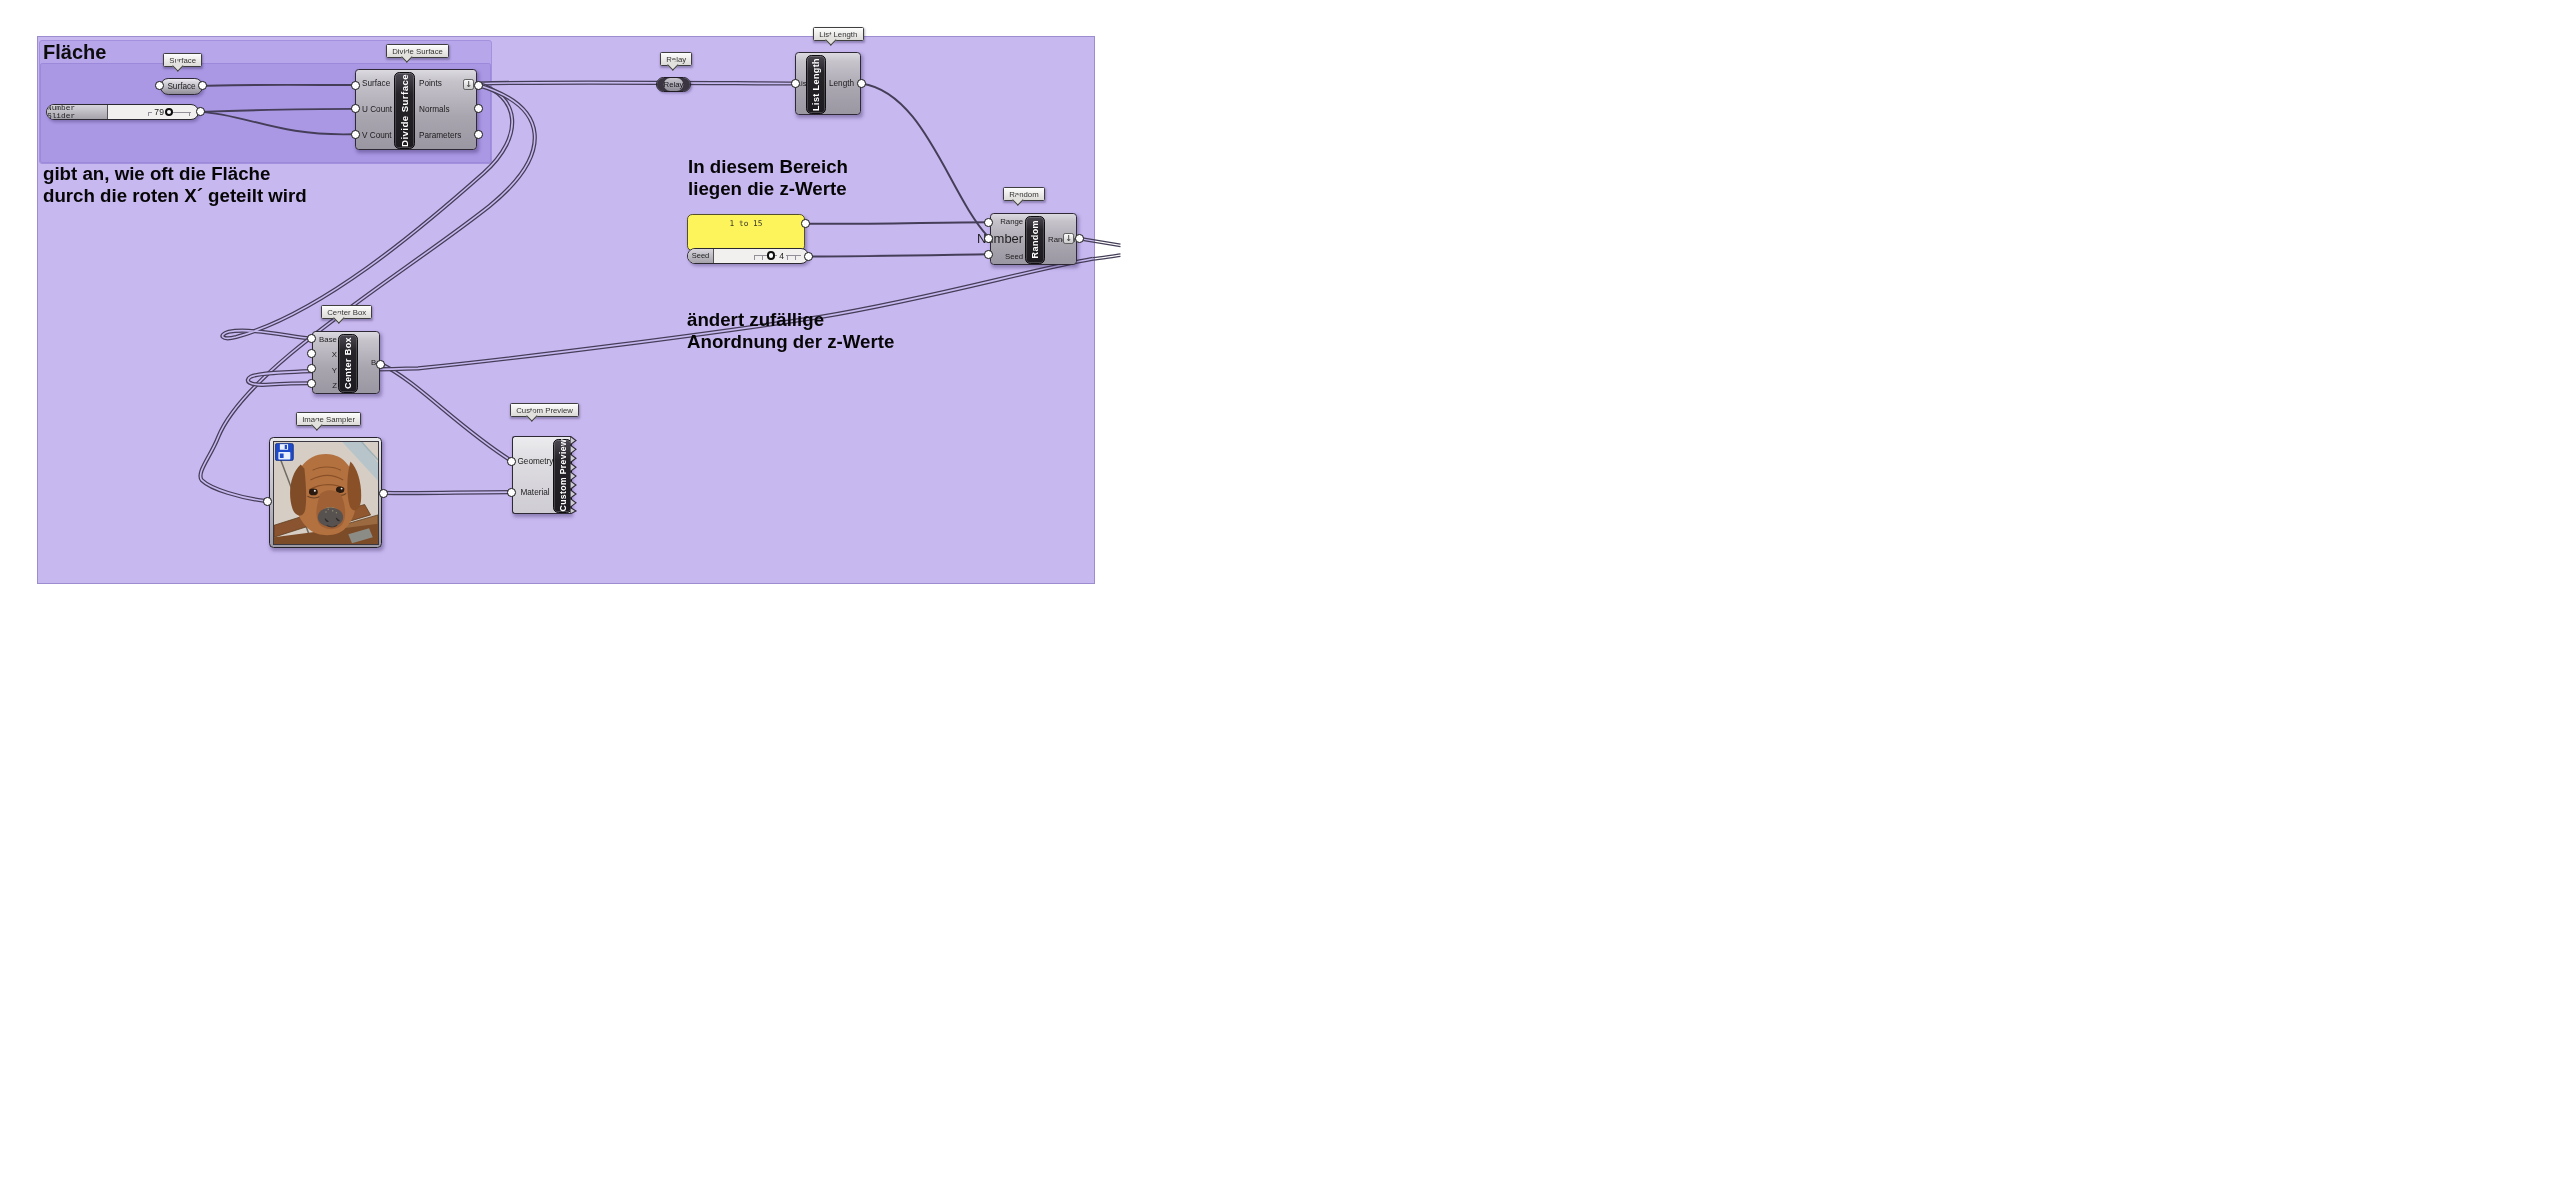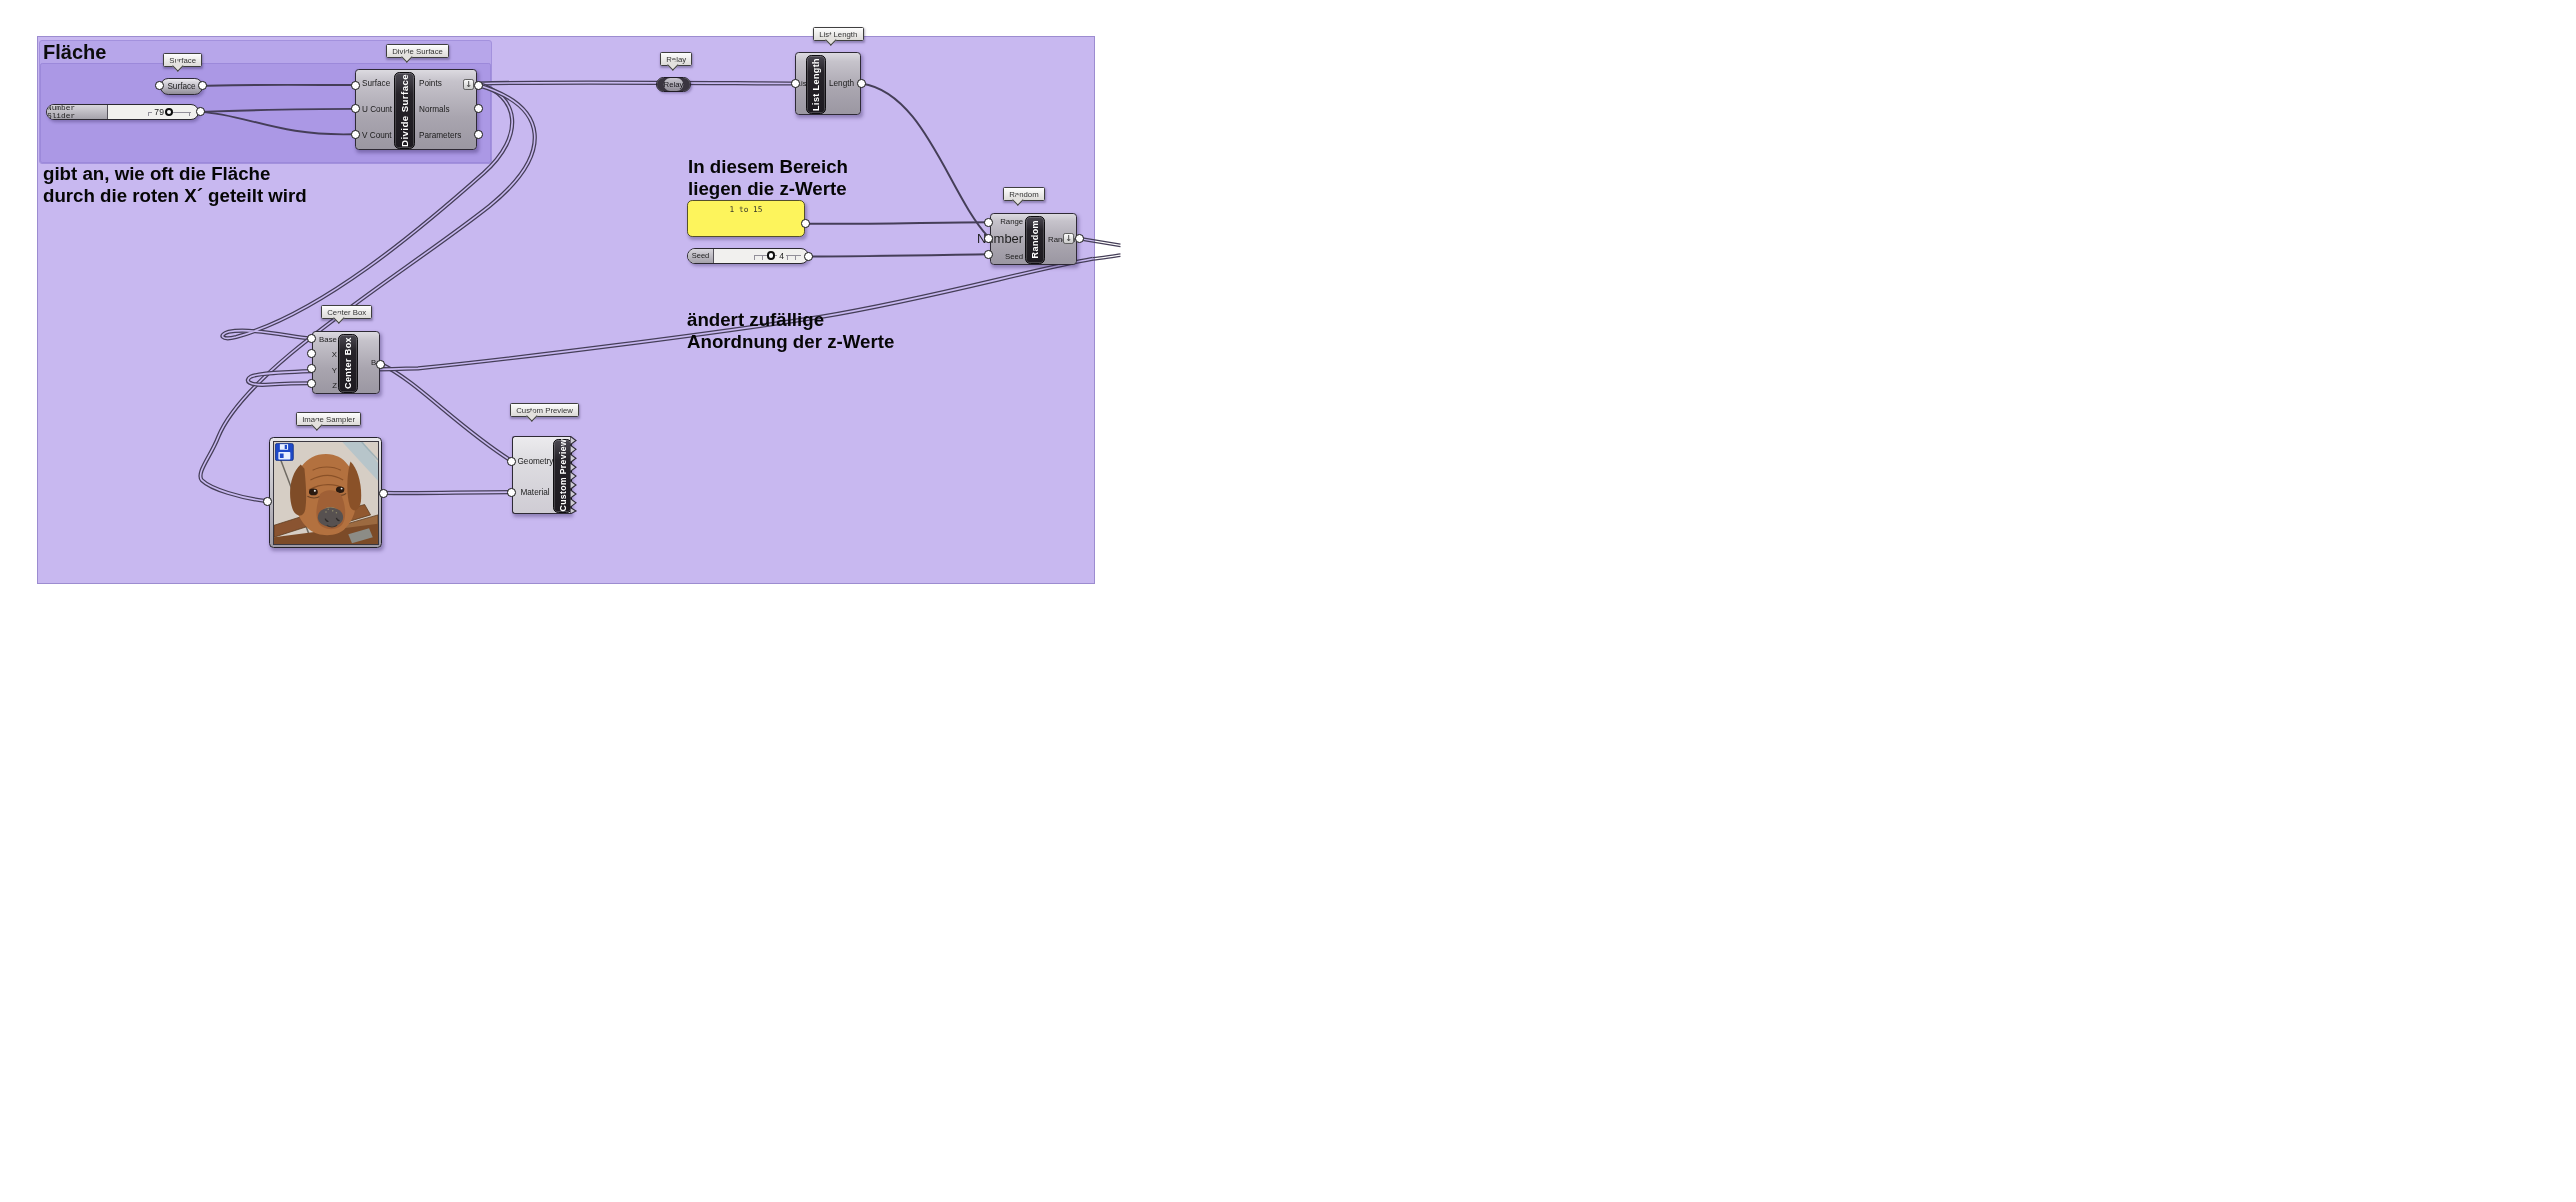--- a/index.html
+++ b/index.html
@@ -205,21 +205,21 @@
 
   <div class="note" style="left:688px;top:136px;margin-top:20px;">
     <div>In diesem Bereich</div>
     <div>liegen die z-Werte</div>
   </div>
   <div class="note" style="left:687px;top:309px;">
     <div>ändert zufällige</div>
     <div>Anordnung der z-Werte</div>
   </div>
 
-  <div class="panel" style="left:687px;top:200px;width:118px;height:37px;text-align:center;">
+  <div class="panel" style="left:687px;top:214px;width:118px;height:37px;text-align:center;">
     <span>1 to 15</span>
   </div>
   <div class="nub" style="left:801px;top:219px;"></div>
 
   <div class="slider" style="left:687px;top:248px;width:122px;height:15.7px;">
     <div class="label" style="width:25px;font-size:7.5px;">Seed</div>
     <div class="track">
       <div class="ticks"></div>
       <div class="knob" style="left:calc(41% - 4.5px);"></div>
       <span class="sval" style="left:50%;">4</span>

